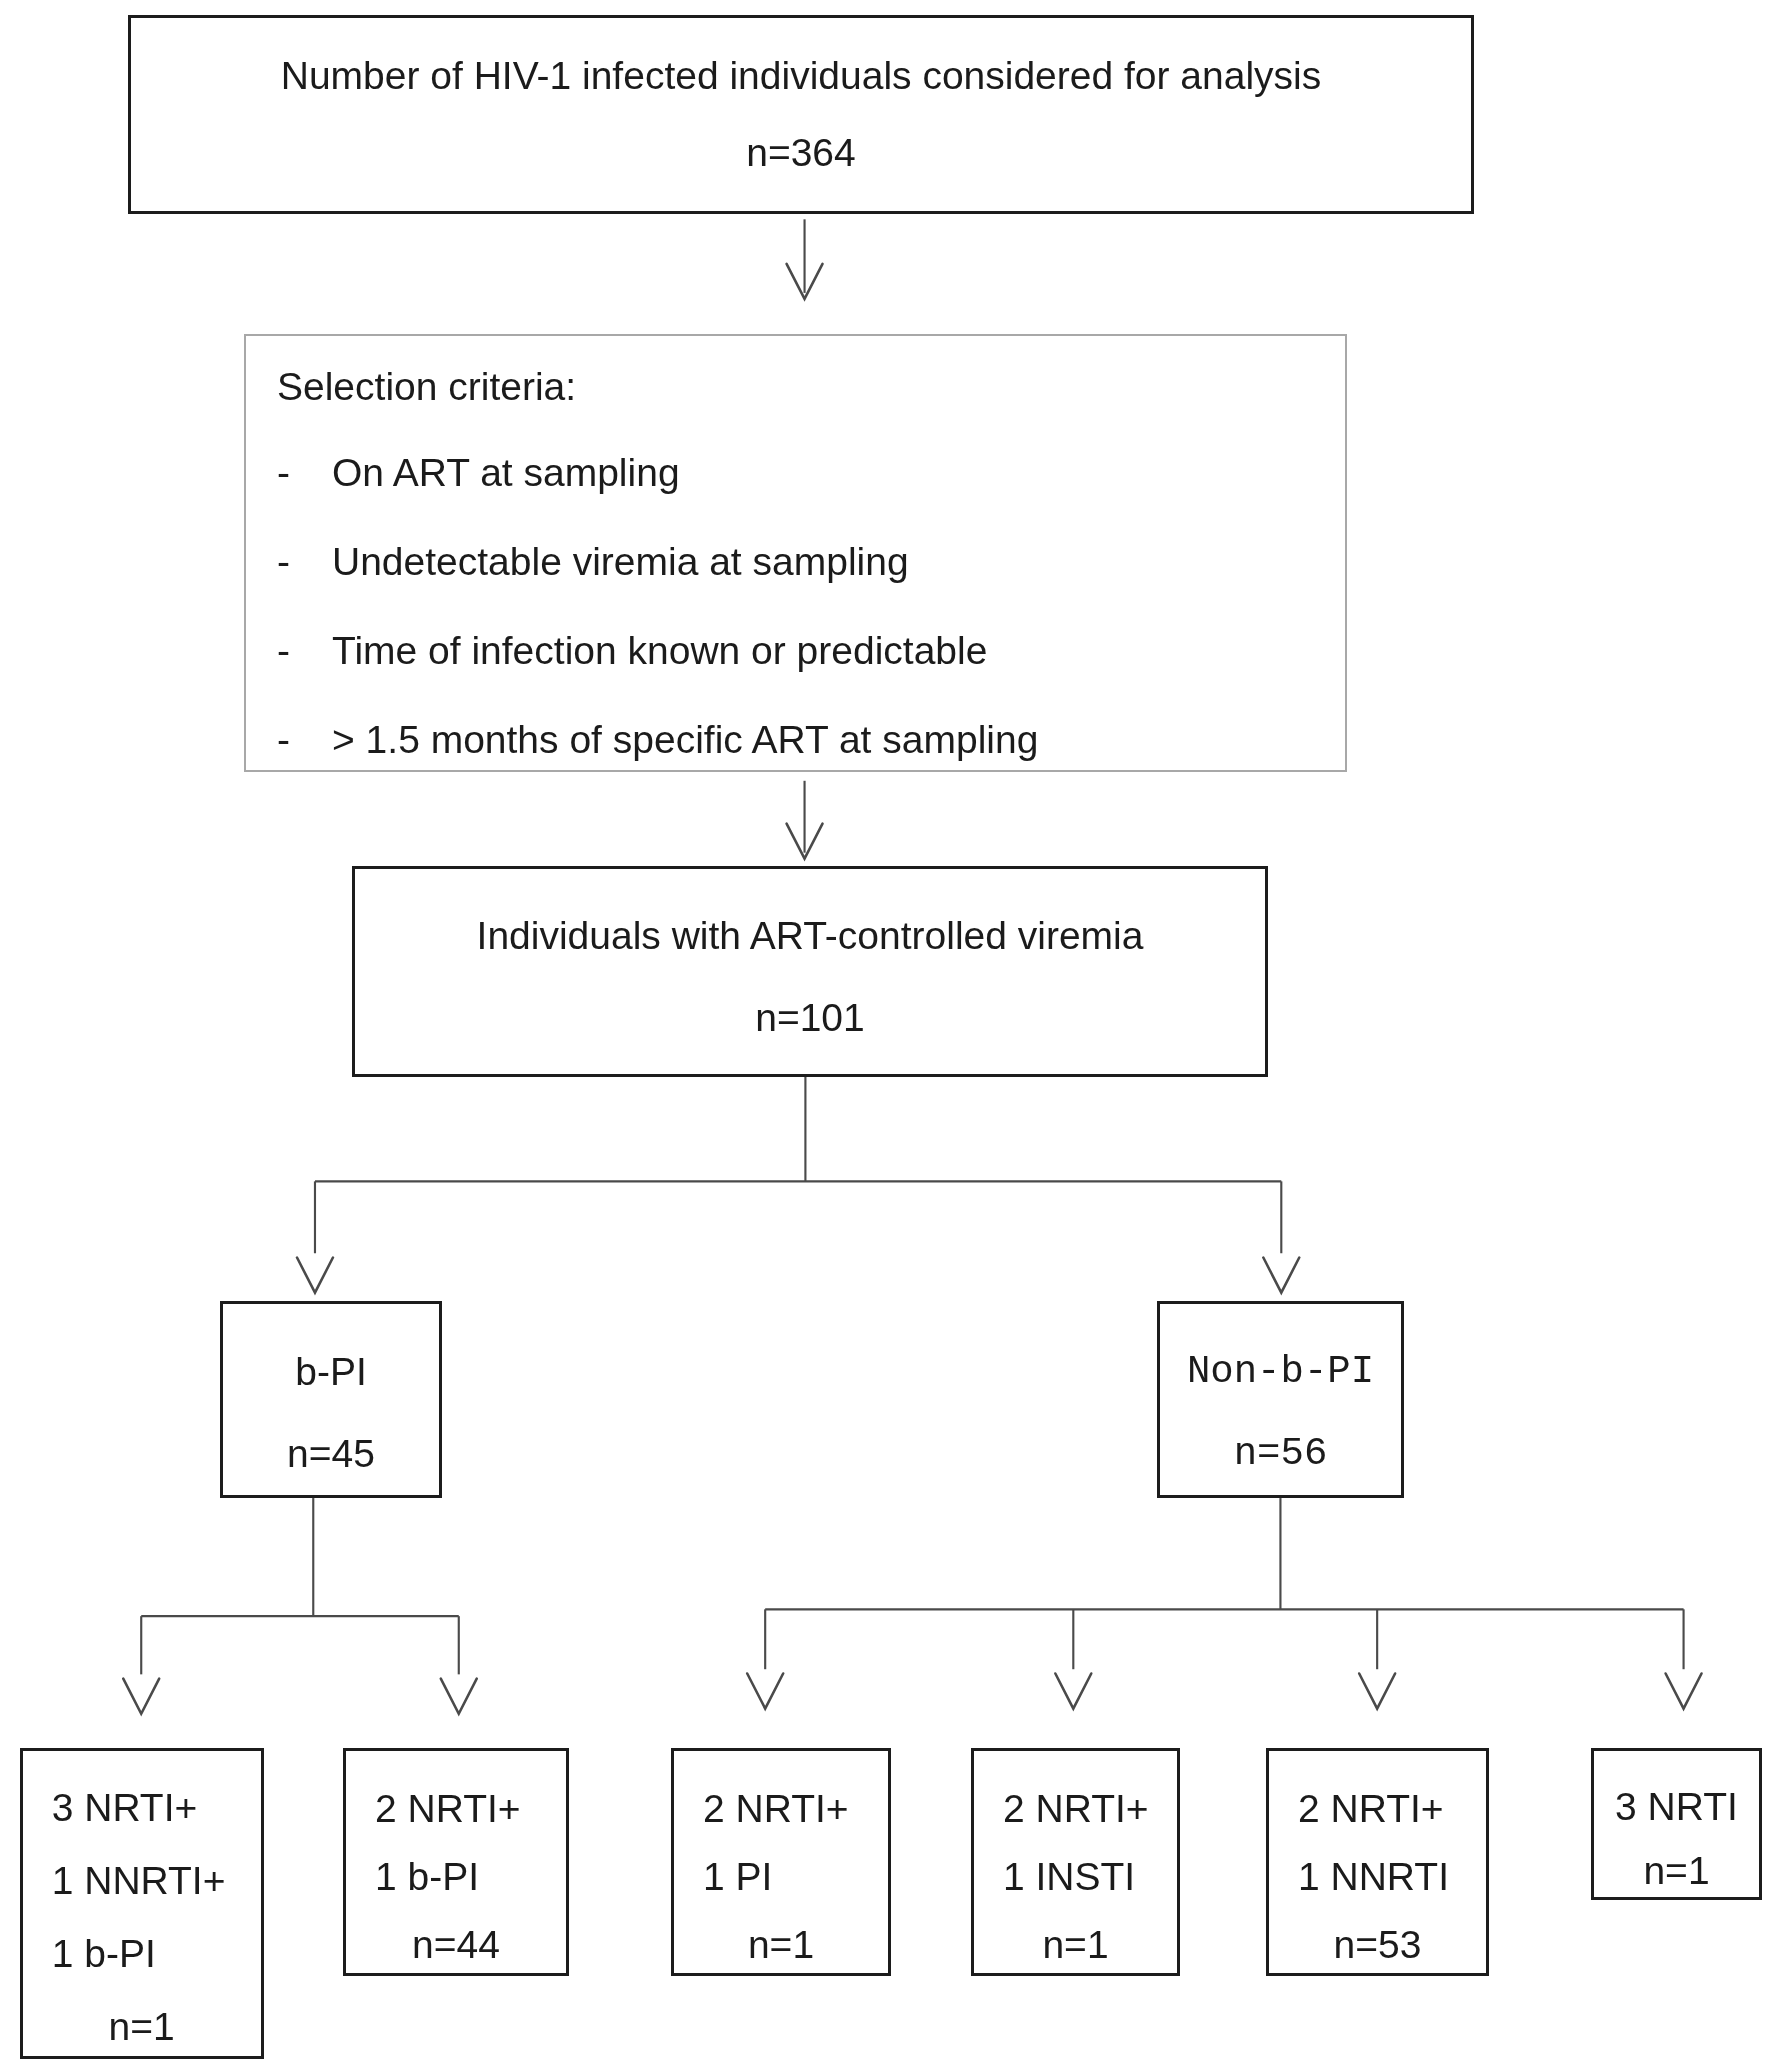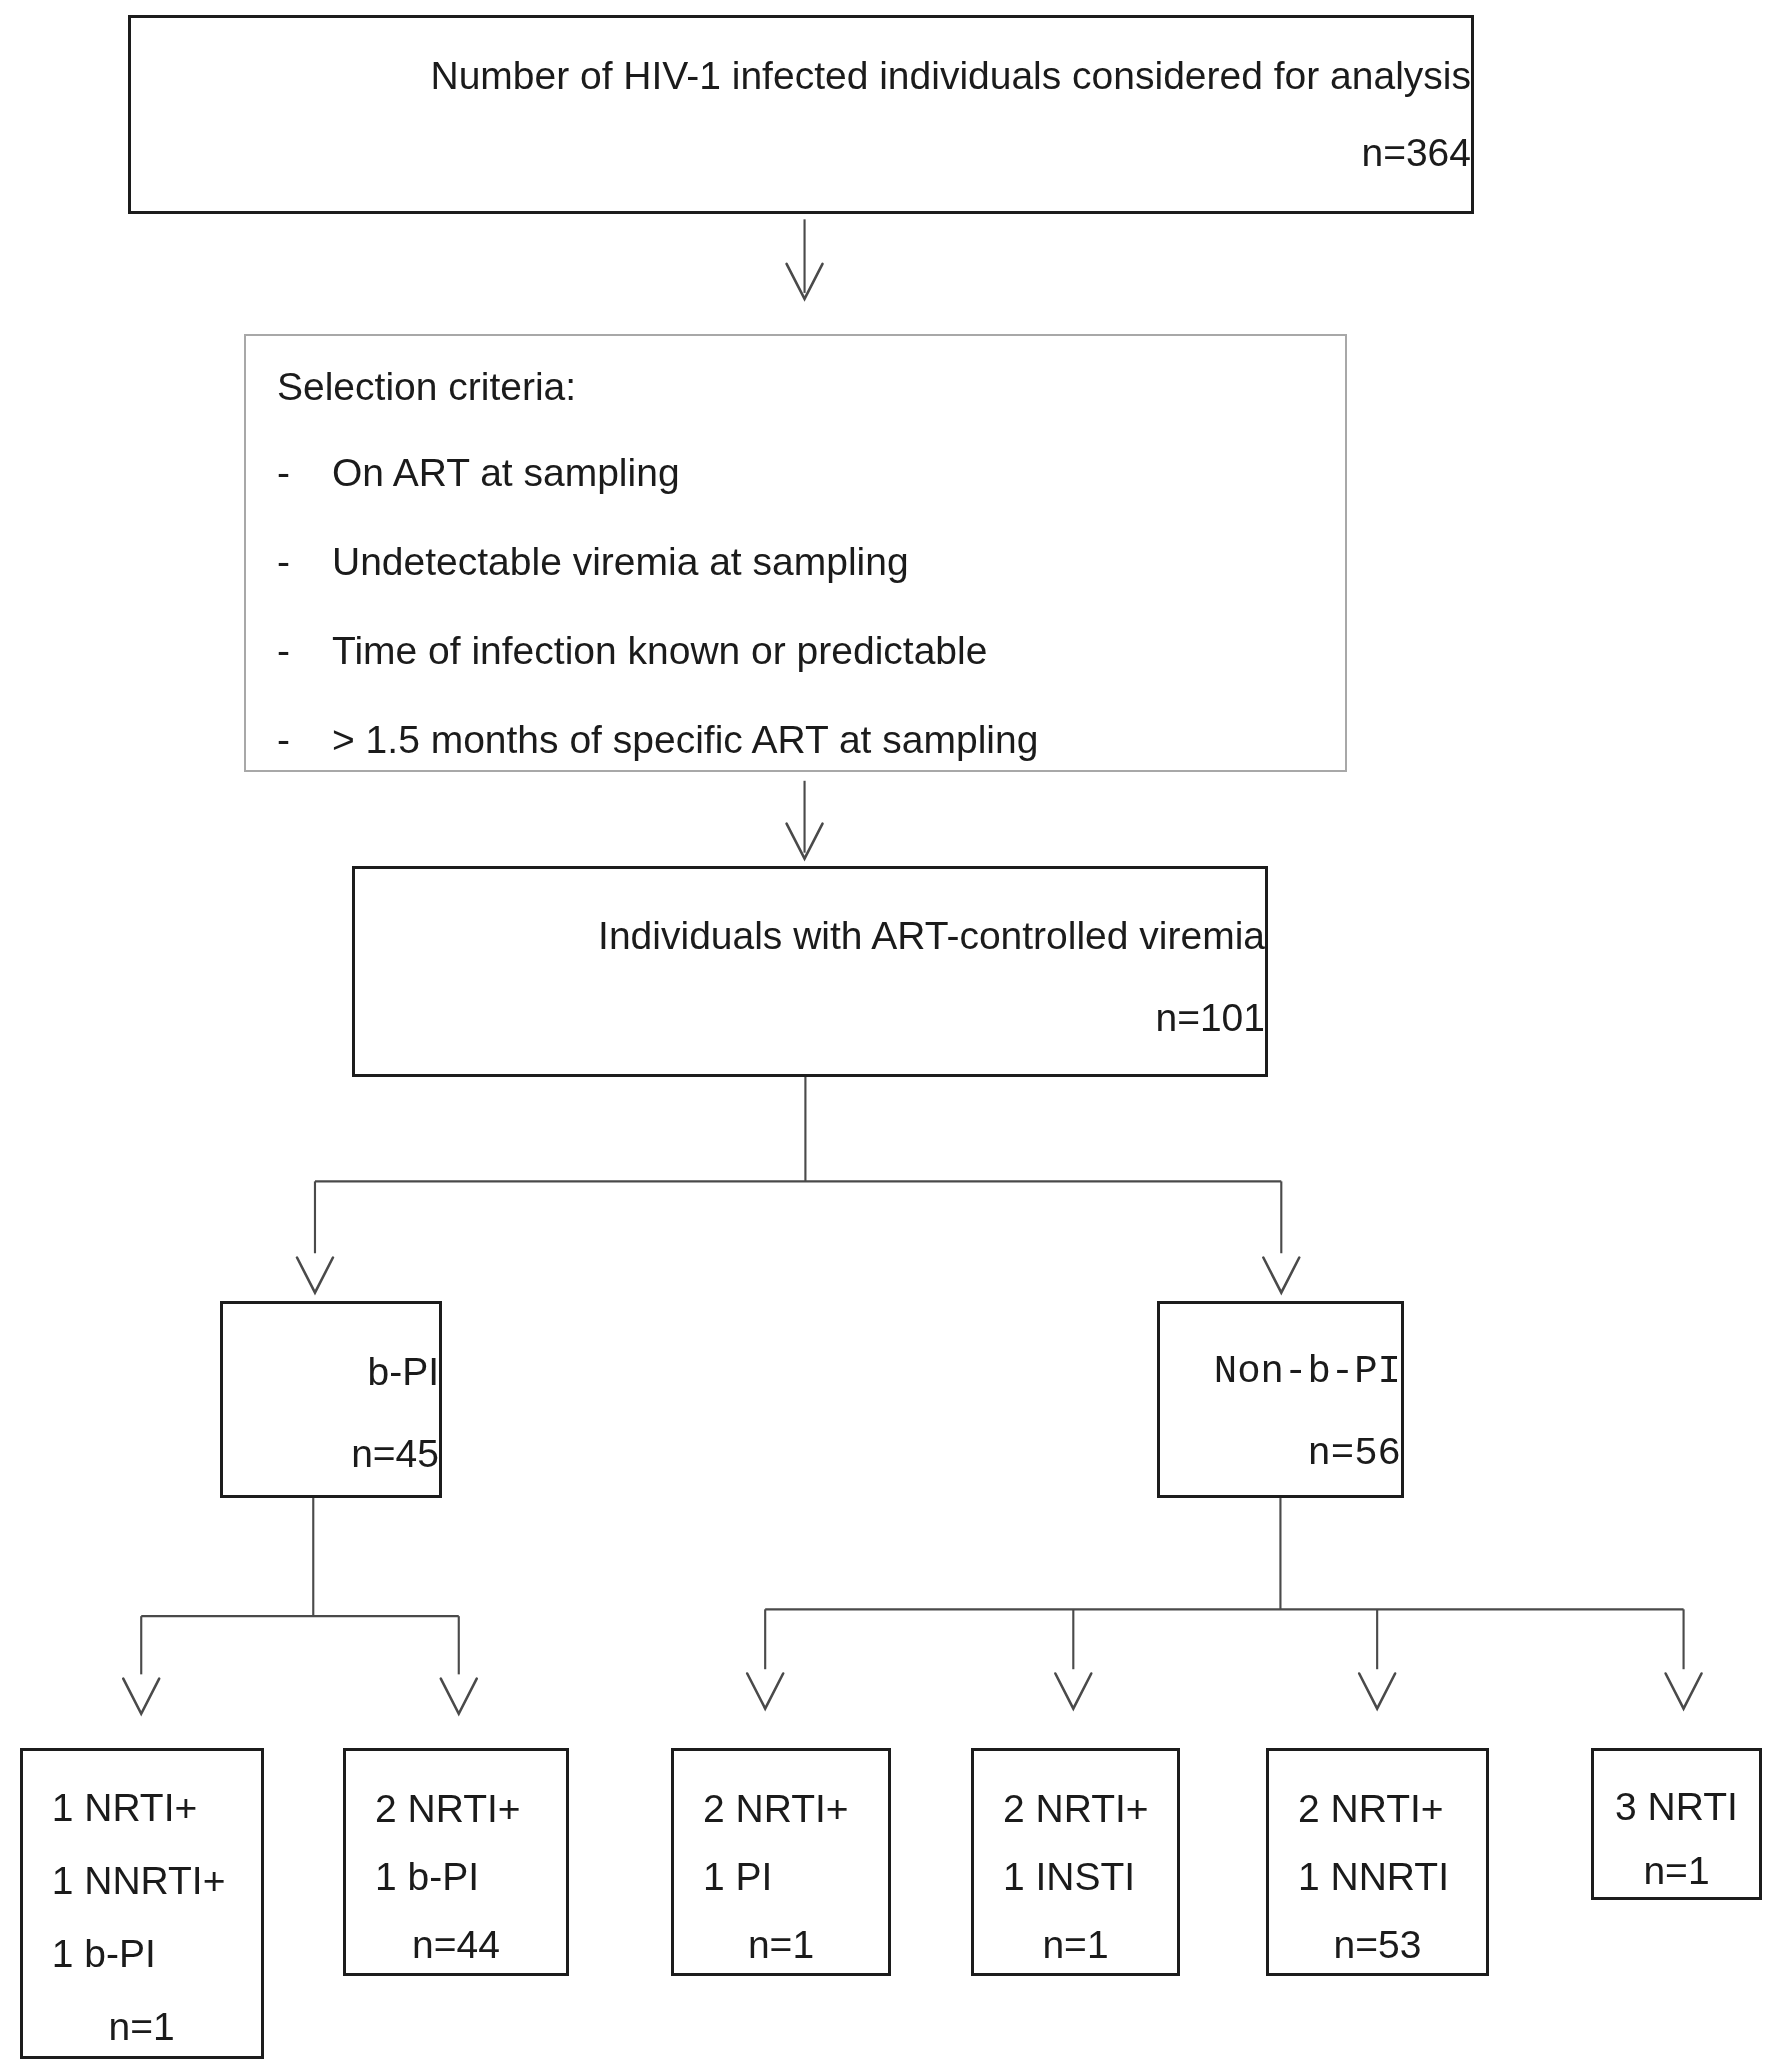--- a/index.html
+++ b/index.html
@@ -14,21 +14,21 @@
   svg.connectors{position:absolute;left:0;top:0;width:1782px;height:2064px;}
   svg.connectors *{stroke:#4a4a4a;fill:none;}
   svg.connectors .stem{stroke-width:2.5px;}
   svg.connectors .head{stroke-width:3px;stroke-linecap:round;}
 
   .box{
     position:absolute;
     box-sizing:border-box;
     background:#ffffff;
     border:3.4px solid #1c1c1c;
-    display:flex;flex-direction:column;align-items:flex-end;
+    display:flex;flex-direction:column;align-items:center;
     font-size:39px;
   }
   .box .line{display:block;white-space:nowrap;}
 
   
   .box-total{left:128px;top:15.4px;width:1346px;height:199px;padding-top:19px;}
   .box-total .line{height:77px;line-height:77px;}
 
   
   .box-criteria{
@@ -137,21 +137,21 @@
     <span class="line">b-PI</span>
     <span class="line">n=45</span>
   </div>
 
   <div class="box box-branch box-nonbpi">
     <span class="line">Non-b-PI</span>
     <span class="line">n=56</span>
   </div>
 
   <div class="box leaf leaf-1">
-    <span class="line">1 NRTI+</span>
+    <span class="line">3 NRTI+</span>
     <span class="line">1 NNRTI+</span>
     <span class="line">1 b-PI</span>
     <span class="line nline">n=1</span>
   </div>
 
   <div class="box leaf leaf-2">
     <span class="line">2 NRTI+</span>
     <span class="line">1 b-PI</span>
     <span class="line nline">n=44</span>
   </div>

